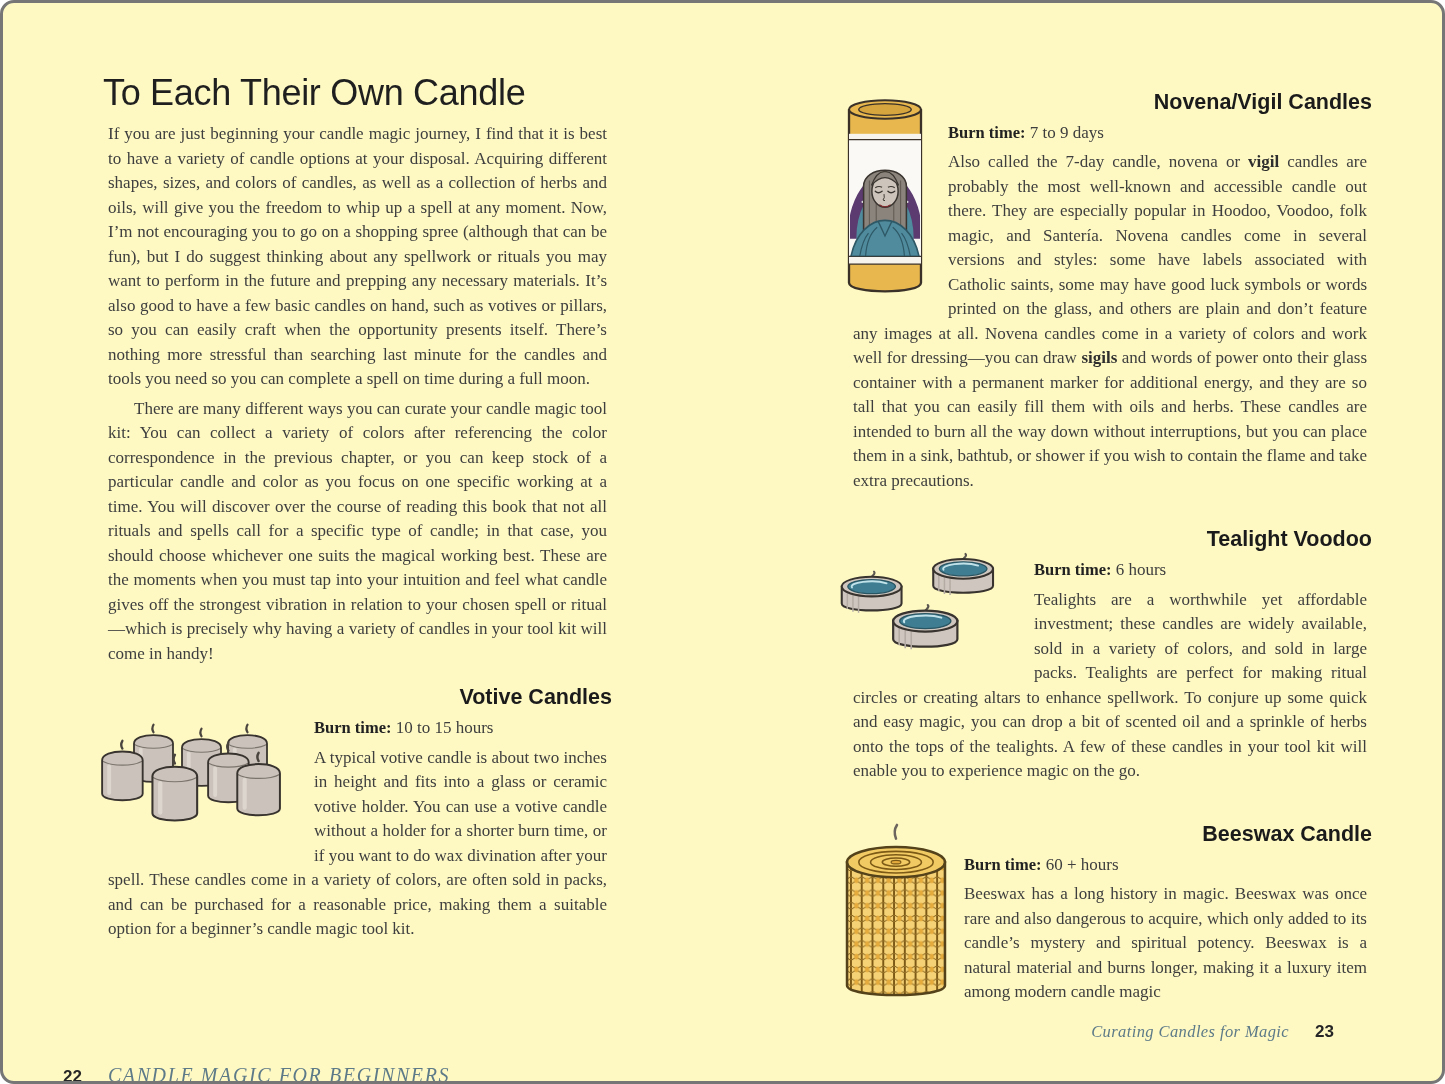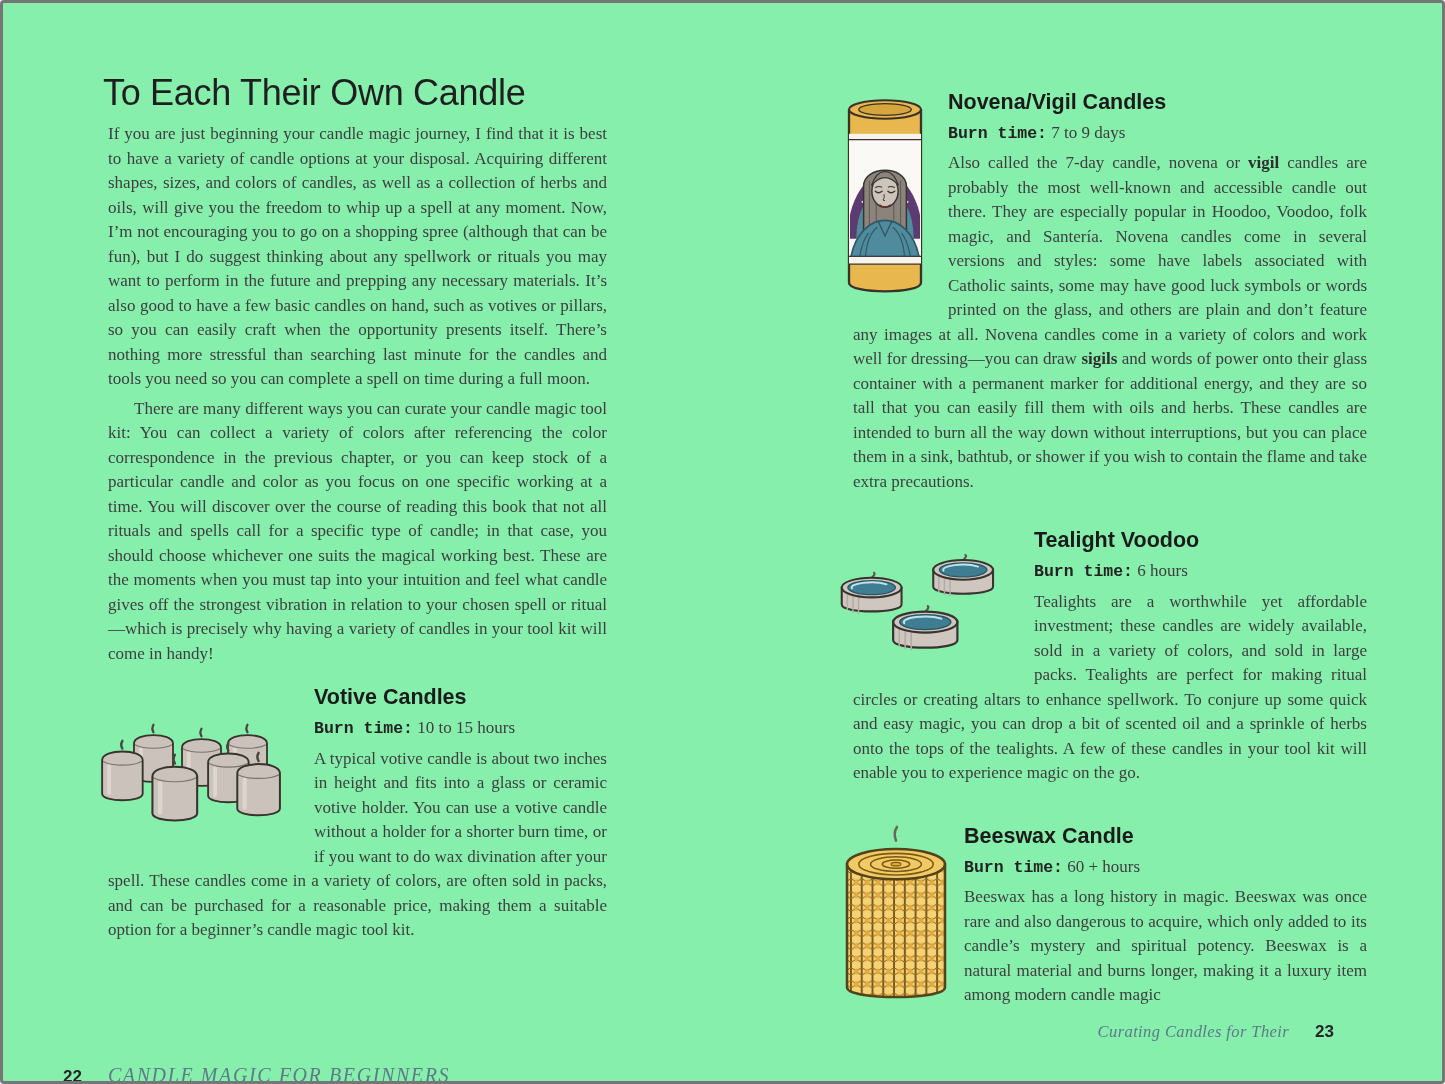--- a/index.html
+++ b/index.html
@@ -1,40 +1,40 @@
 <!DOCTYPE html>
 <html><head>
 <meta charset="utf-8">
 <style>
   html,body { margin:0; padding:0; background:#ffffff; }
   .frame {
     position:relative; width:1445px; height:1084px; box-sizing:border-box;
-    margin:0 auto; background:#86efac; border:3px solid #767676; border-radius:4px;
+    margin:0 auto; background:#fef9c3; border:3px solid #767676; border-radius:14px;
     overflow:hidden; font-family:"Liberation Serif", serif;
   }
   .col { position:absolute; color:#3e3e3e; font-size:17px; line-height:24.5px; text-align:justify; }
   .col p { margin:5px; }
   .left-col  { left:100px; top:70px;  width:509px; }
   .right-col { left:845px; top:86px;  width:524px; }
 
   .page-title {
     font-family:"Liberation Sans", sans-serif; font-weight:400;
     font-size:36px; line-height:1.12; letter-spacing:-0.3px;
     color:#1f1f1f; margin:0 0 9px 0; text-align:left;
   }
   .indented { text-indent:26px; }
 
   .section { margin-top:18px; }
   .section:after { content:""; display:block; clear:both; }
   .section-heading {
     font-family:"Liberation Sans", sans-serif; font-weight:700;
-    font-size:21.5px; line-height:1.25; color:#1b1b1b; margin:0 0 3px 0; text-align:left;
+    font-size:21.5px; line-height:1.25; color:#1b1b1b; margin:0 0 3px 0; text-align:right;
   }
   .burn-line { margin:0 0 1px 0; text-align:left; }
-  .burn-label { font-family:Liberation Mono, monospace; font-weight:700; font-size:16.5px; color:#222; }
+  .burn-label { font-family:Liberation Serif, serif; font-weight:700; font-size:16.5px; color:#222; }
   b.inline-bold { font-weight:700; color:#2e2e2e; }
 
   .art { float:left; }
   .votive-art   { width:195px; height:132px; margin:26px 26px 10px -10px; }
   .novena-art   { width:98px;  height:214px; margin:2px 14px 8px -12px; }
   .tealight-art { width:182px; height:126px; margin:20px 14px 8px -10px; }
   .beeswax-art  { width:112px; height:188px; margin:2px 12px 8px -8px; }
 
   .footer { position:absolute; top:1019px; display:flex; align-items:baseline; gap:26px; }
   .footer-left  { left:60px;margin-top:42px; }
@@ -180,17 +180,17 @@
       <p class="burn-line"><span class="burn-label">Burn time:</span><span> 60 + hours</span></p>
       <p>Beeswax has a long history in magic. Beeswax was once rare and also dangerous to acquire, which only added to its candle’s mystery and spiritual potency. Beeswax is a natural material and burns longer, making it a luxury item among modern candle magic</p>
     </div>
   </div>
 
   <div class="footer footer-left">
     <span class="page-num">22</span>
     <span class="running-title">CANDLE MAGIC FOR BEGINNERS</span>
   </div>
   <div class="footer footer-right">
-    <span class="running-title mixedcase">Curating Candles for Their</span>
+    <span class="running-title mixedcase">Curating Candles for Magic</span>
     <span class="page-num">23</span>
   </div>
 
 </div>
 
 </body></html>

